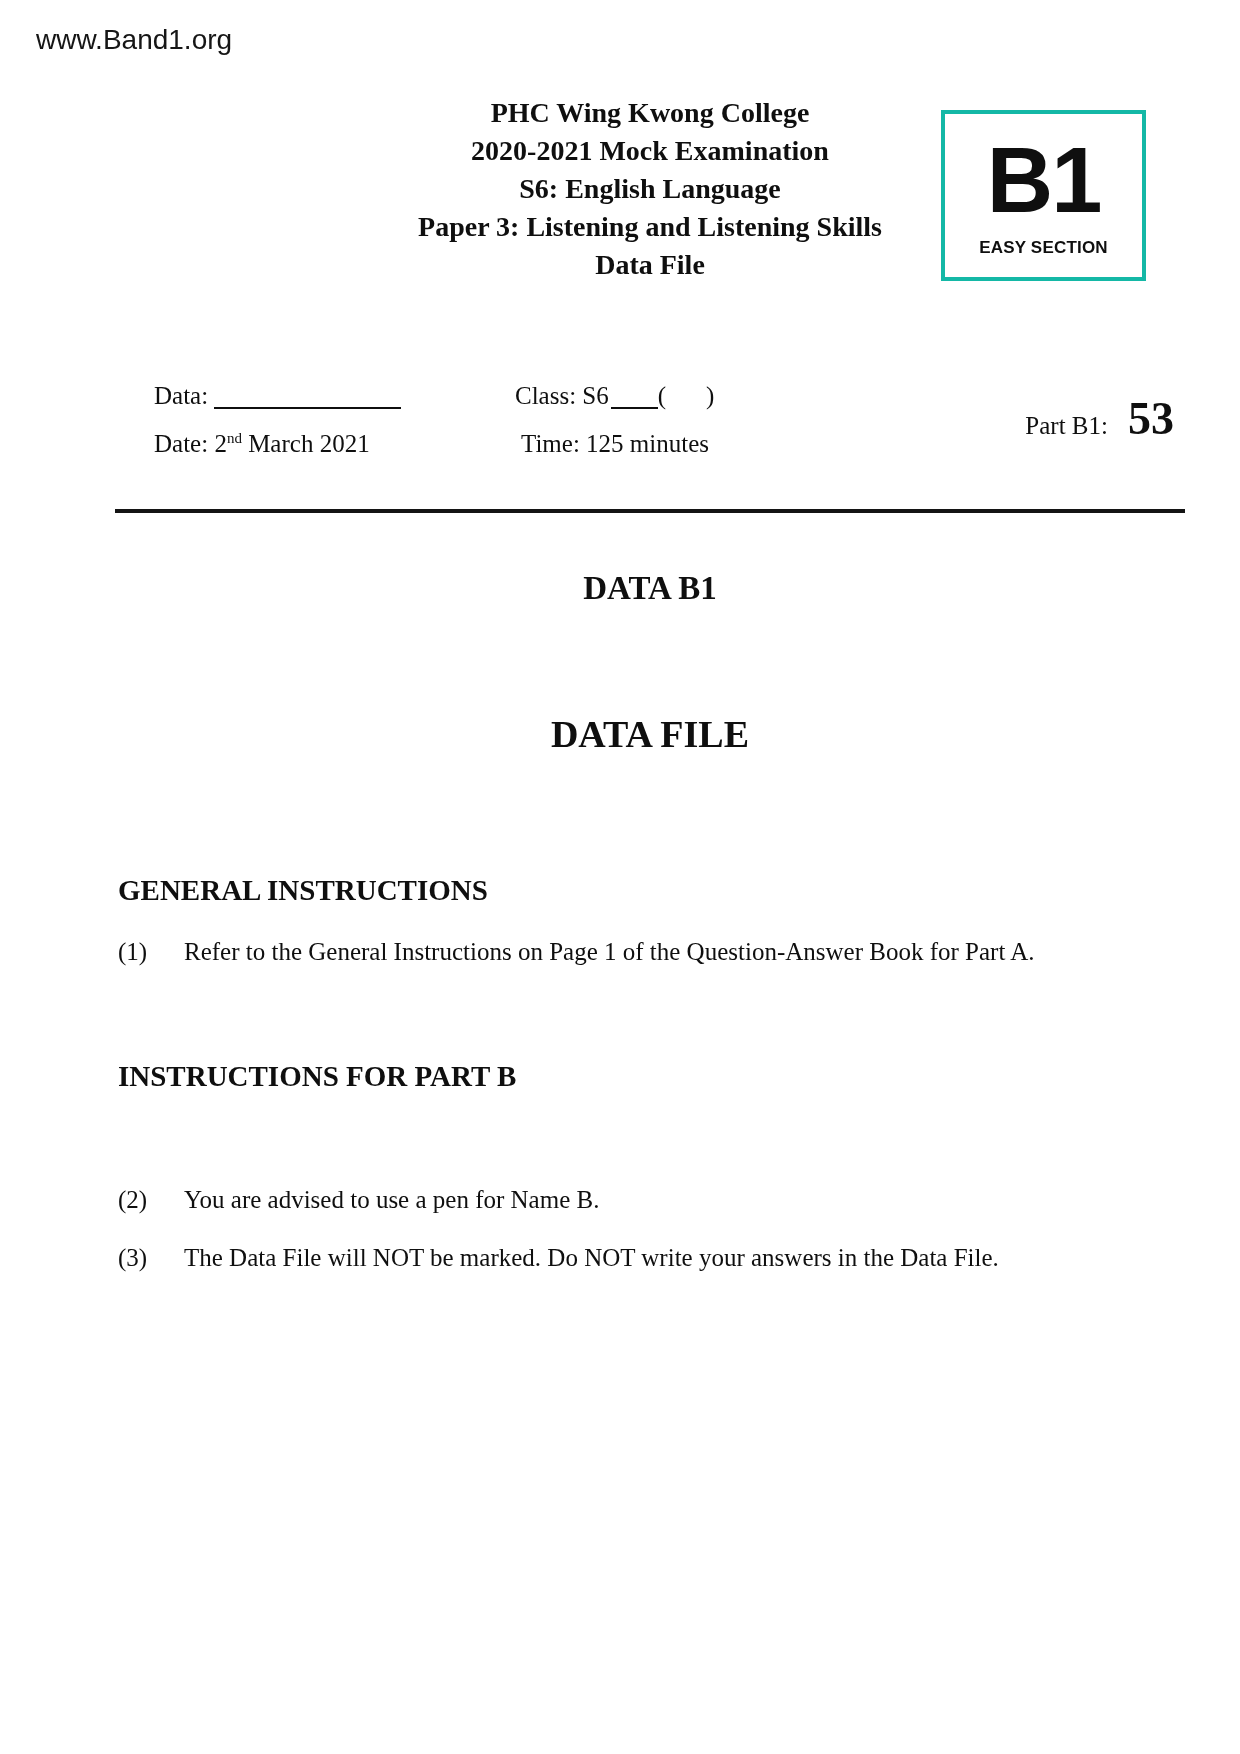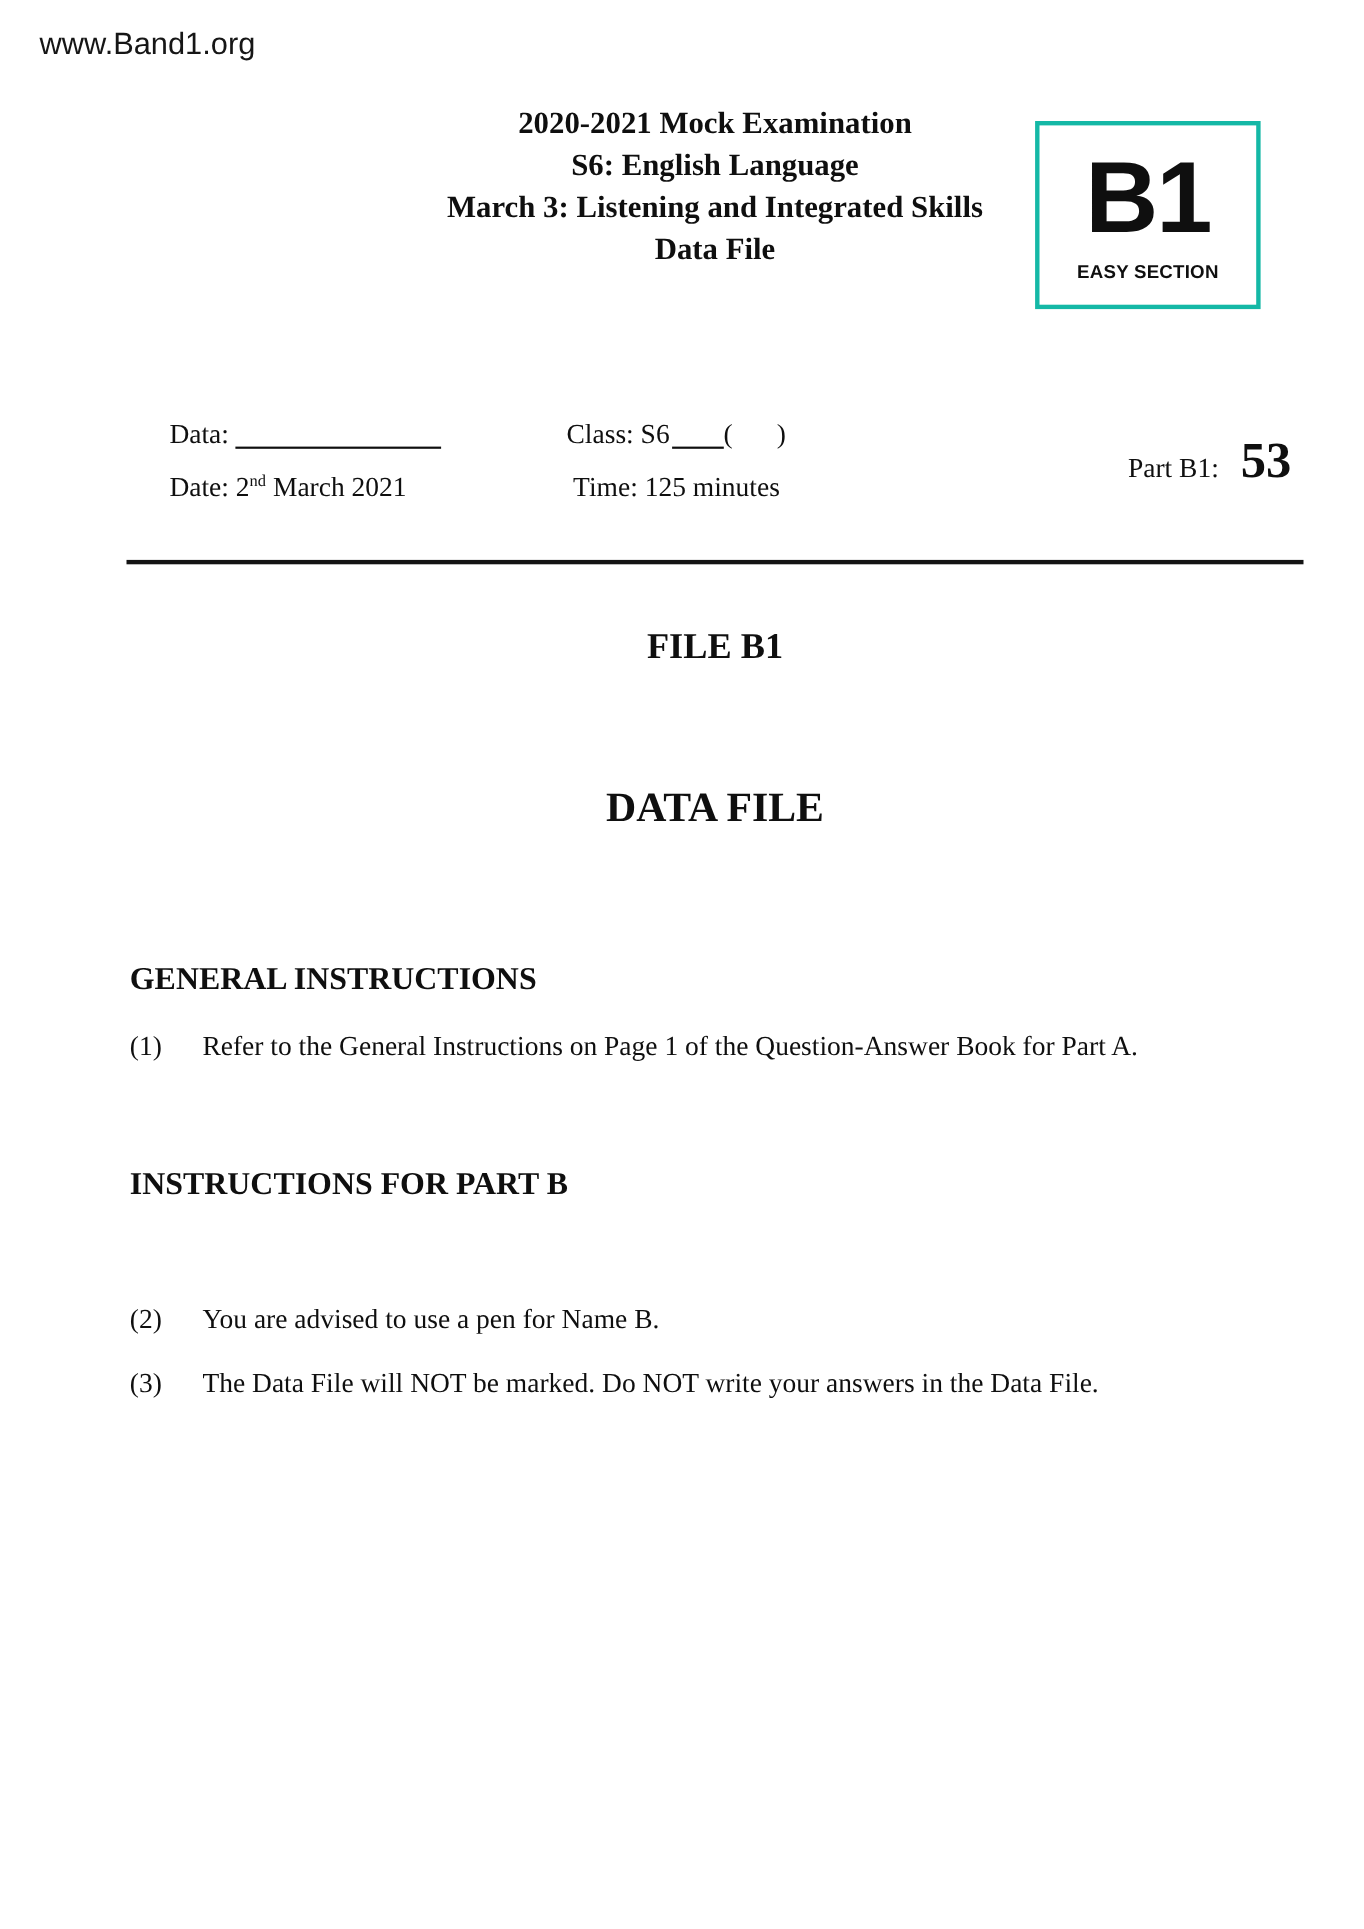--- a/index.html
+++ b/index.html
@@ -49,23 +49,24 @@
   }
 </style>
 </head>
 <body>
 
 <div class="page">
 
   <div class="watermark">www.Band1.org</div>
 
   <div class="exam-header">
+    <div>PHC Wing Kwong College</div>
     <div>2020-2021 Mock Examination</div>
     <div>S6: English Language</div>
-    <div>March 3: Listening and Integrated Skills</div>
+    <div>Paper 3: Listening and Listening Skills</div>
     <div>Data File</div>
   </div>
 
   <div class="section-box">
     <div class="code">B1</div>
     <div class="label">EASY SECTION</div>
   </div>
 
   <div class="info-item" style="left:154px; top:382px;">
     <span>Data:</span><span class="blank w-name"></span>
@@ -82,21 +83,21 @@
   <div class="info-item" style="left:521px; top:430px;">
     <span>Time: 125 minutes</span>
   </div>
 
   <div class="score">
     <span class="score-label">Part B1:</span><span class="score-value">53</span>
   </div>
 
   <div class="rule"></div>
 
-  <div class="h-part">FILE B1</div>
+  <div class="h-part">DATA B1</div>
   <div class="h-title">DATA FILE</div>
 
   <div class="h-section" style="top:874px;">GENERAL INSTRUCTIONS</div>
 
   <div class="list-item" style="top:938px;">
     <span class="num">(1)</span><span class="txt">Refer to the General Instructions on Page 1 of the Question-Answer Book for Part A.</span>
   </div>
 
   <div class="h-section" style="top:1060px;">INSTRUCTIONS FOR PART B</div>
 

